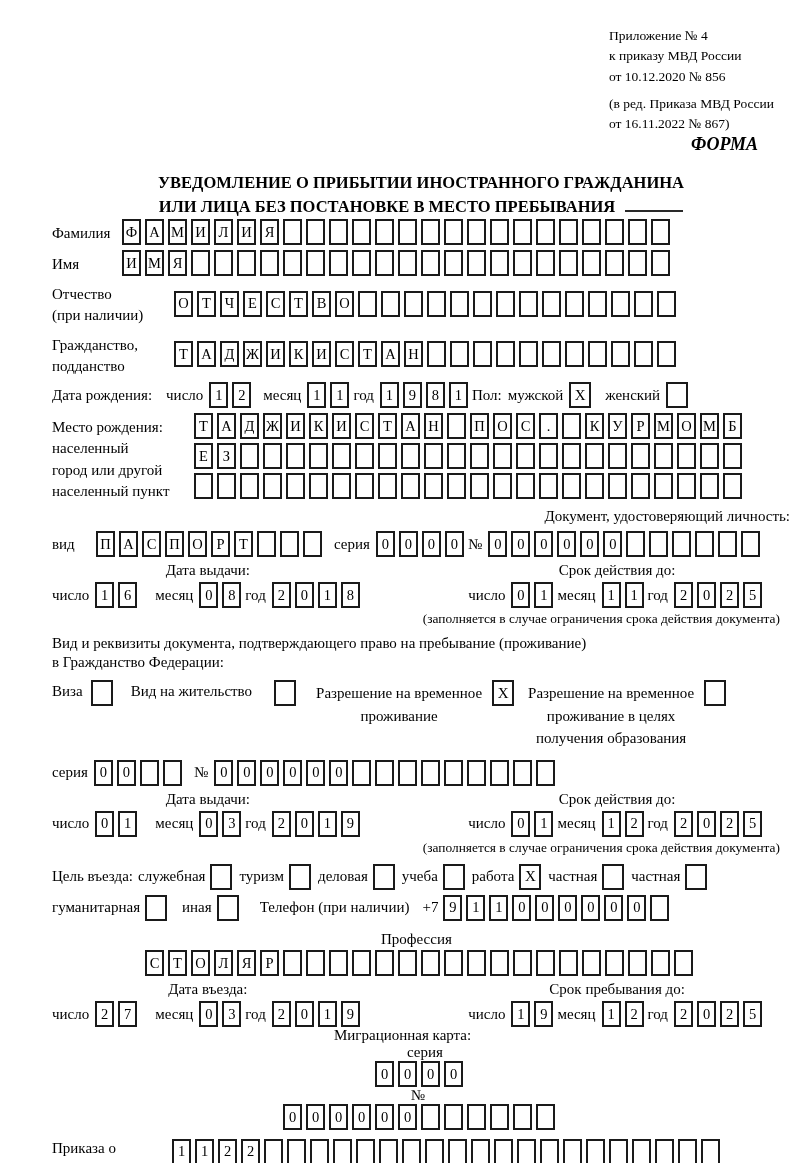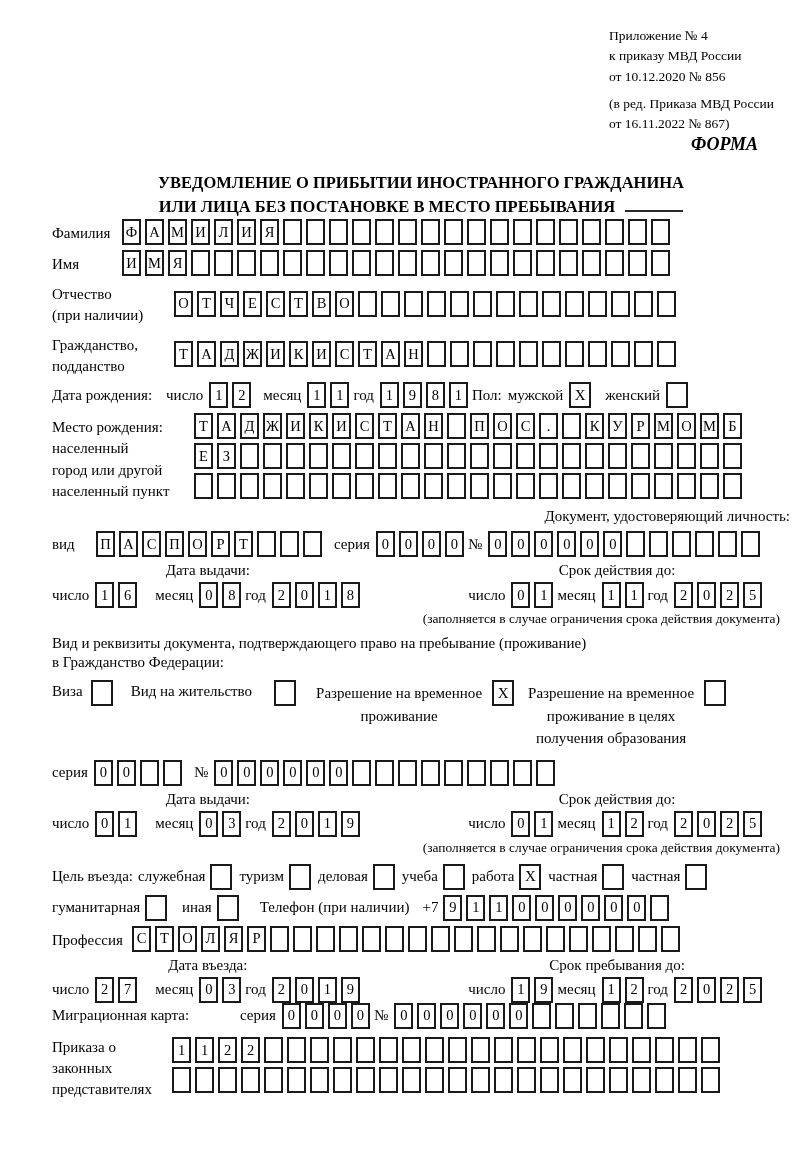--- a/index.html
+++ b/index.html
@@ -32,21 +32,21 @@
   .date-boxes{display:flex;align-items:center;}
   .note{font-size:13.4px;text-align:right;padding-right:10px;margin:3px 0 8px 0;}
   .intro{margin-bottom:9px;}
   .opts{display:flex;align-items:flex-start;margin-bottom:10px;}
   .opt-label{flex:none;margin-right:8px;padding-top:3px;}
   .opt-multi{flex:none;text-align:center;line-height:1.5;margin:0 10px;padding-top:2px;}
   .purpose .lbl{margin-right:5px;}
   .purpose .checkbox{margin-right:7px;}
   .purpose2{}
   .mb2{margin-bottom:2px;}
-  .mt6{}
+  .mt6{flex-direction:column;}
 </style>
 </head>
 <body>
 
 <div class="page">
 
   <div class="top-note">
     <div>Приложение № 4</div>
     <div>к приказу МВД России</div>
     <div>от 10.12.2020 № 856</div>

